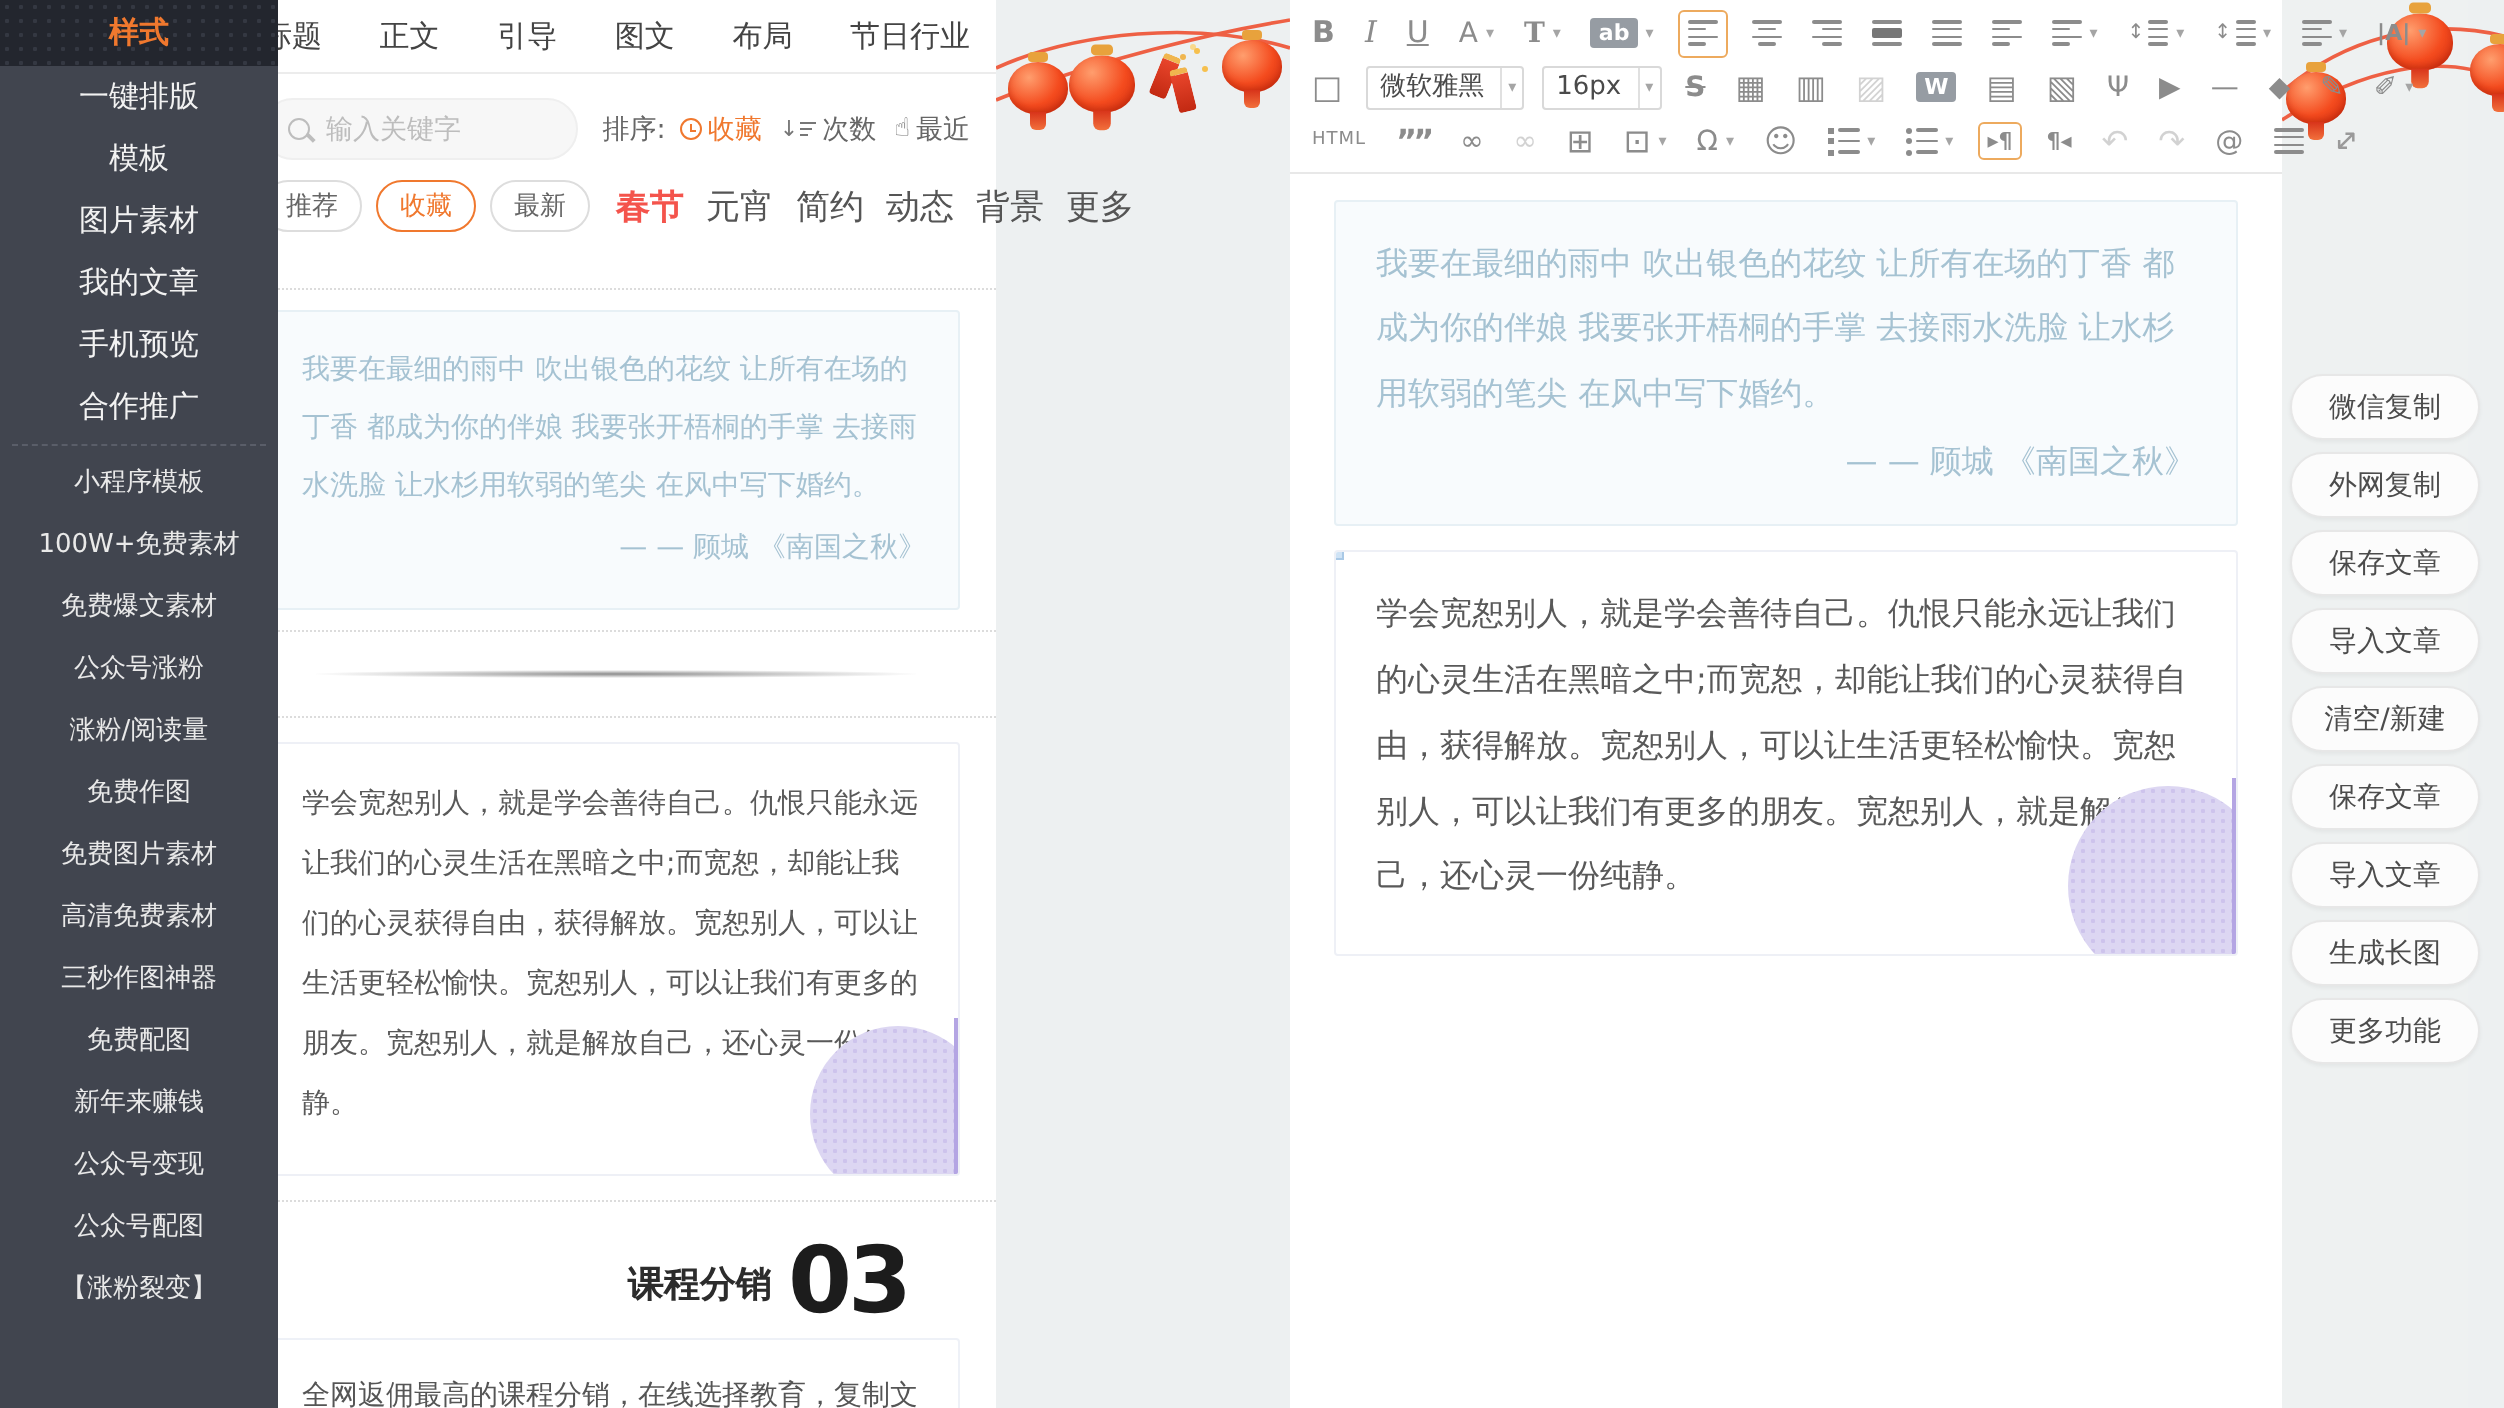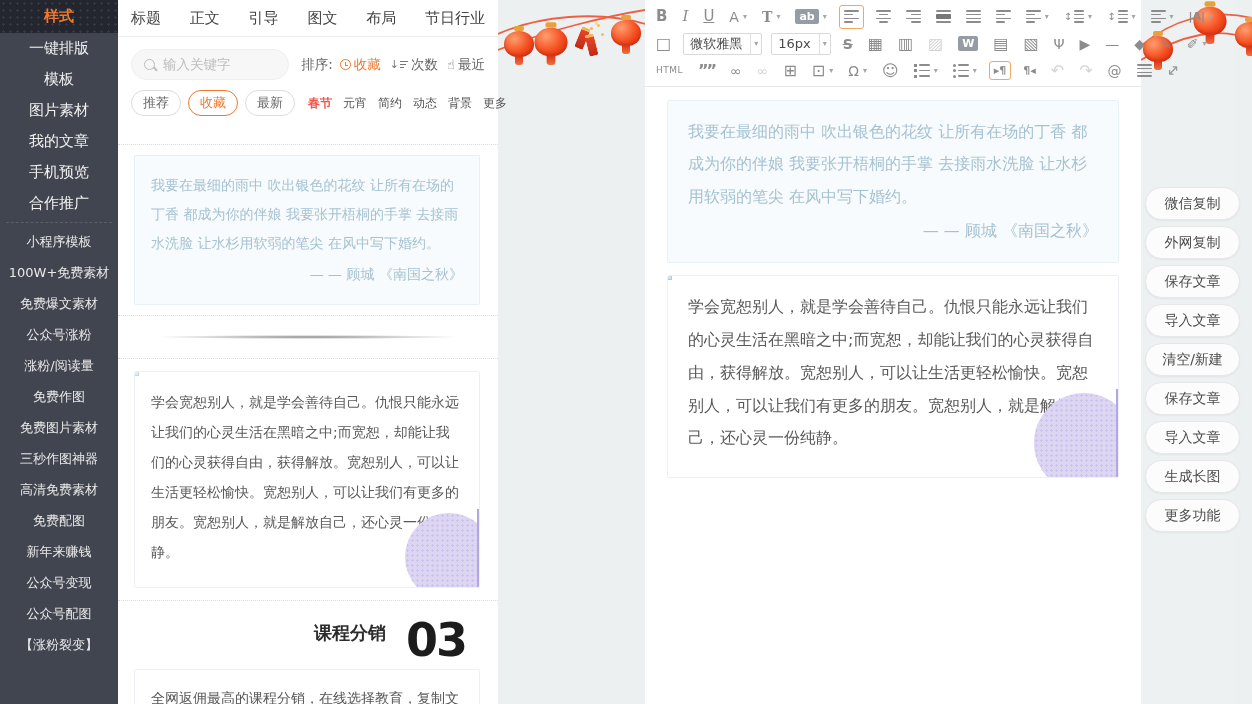--- a/index.html
+++ b/index.html
@@ -4,21 +4,21 @@
 <style>
   :root{
     --accent:#f0782e; --festred:#f4544c; --poemblue:#a5c2d2; --purple:#b4a5e3;
     --sbbg:#41454f; --sbact:#23262e; --tbicon:#8c8c8c;
   }
   *{box-sizing:border-box;margin:0;padding:0}
   html,body{width:1252px;height:704px;overflow:hidden}
   body{font-family:"DejaVu Sans","Liberation Sans",sans-serif;background:#edf0f1;position:relative;color:#4a4a4a}
 
   
-  #sidebar{position:absolute;left:0;top:0;width:118px;height:704px;background:var(--sbbg);z-index:5}
+  #sidebar{position:absolute;left:0;top:0;width:139px;height:704px;background:var(--sbbg);z-index:5}
   .sb-active{height:33px;display:flex;align-items:center;justify-content:center;font-size:15px;font-weight:bold;
     color:var(--accent);background:var(--sbact);
     background-image:radial-gradient(#343842 1px,transparent 1.2px);background-size:7px 7px;cursor:pointer}
   .sb-item{height:31px;line-height:31px;text-align:center;color:#f2f2f2;font-size:15px;cursor:pointer;white-space:nowrap}
   #sb-secondary .sb-item{font-size:13px;color:#e9e9e9;height:31px}
   .sb-sep{border:0;border-top:1px dashed #5a5e69;margin:3px 6px}
 
   
   #panel2{position:absolute;left:118px;top:0;width:380px;height:704px;background:#fff;z-index:4}
   #tabs{height:37px;display:flex;align-items:center;justify-content:space-between;padding:0 13px;border-bottom:1px solid #ececec}
@@ -37,40 +37,40 @@
   .clk::before{content:"";position:absolute;left:4px;top:4.5px;width:3px;height:1.5px;background:var(--accent)}
   .srt{display:inline-flex;align-items:center;gap:1px}
   .srt .ar{font-size:11px;color:#777;line-height:1}
   .minibars{display:inline-flex;flex-direction:column;gap:1.5px}
   .minibars i{display:block;height:1.5px;background:#777}
   .hand{font-size:13px;color:#777;line-height:1}
   .chips-row{display:flex;align-items:center;padding:4px 13px 10px;gap:7px}
   .chip{border:1px solid #ddd;border-radius:14px;padding:3px 11px;font-size:13px;color:#666;cursor:pointer;white-space:nowrap}
   .chip.active{border-color:var(--accent);color:var(--accent)}
   .flinks{display:flex;align-items:center;gap:11px;margin-left:6px}
-  .flink{font-size:12px;color:#555;cursor:pointer;white-space:nowrap}
+  .flink{font-size:17px;color:#555;cursor:pointer;white-space:nowrap}
   .flink.active{color:var(--festred);font-weight:bold}
 
   .list{position:absolute;top:128px;left:0;right:0;bottom:0;overflow:hidden}
   .dot{border:0;border-top:1px dotted #dcdcdc;margin:0}
   .card{border:1px solid #e9eef2;border-radius:2px;position:relative}
   .card p{margin:0}
   .poem{margin:10px 18px 10px 16px;padding:15px 16px;background:#f8fbfd;border-color:#e7f0f5;
     color:var(--poemblue);font-size:14px;line-height:2.07;cursor:pointer}
   .poem .attr{text-align:right;margin-top:2px}
   .divitem{height:42px;display:flex;align-items:center;justify-content:center;cursor:pointer}
   .taper{display:block;width:300px;height:4px;background:radial-gradient(ellipse at center,#8d8d8d 0%,rgba(141,141,141,0) 72%)}
   .para{margin:12px 18px 12px 16px;padding:15px 16px 20px;background:#fff;border-color:#eef0f6;
     color:#595959;font-size:14px;line-height:2.15;overflow:hidden;cursor:pointer}
   .para::before{content:"";position:absolute;right:-14px;bottom:-14px;width:88px;height:88px;border-radius:50%;
     background:#dcd6f2;background-image:radial-gradient(#cdc3ec 1px,transparent 1.2px);background-size:5px 5px}
   .para::after{content:"";position:absolute;right:0;bottom:0;width:2px;height:78px;background:var(--purple)}
   .handle{position:absolute;width:9px;height:9px;background:#cfe3f5;border:1px solid #a9c9e6;left:-5px;top:-5px;z-index:2}
   .handle.h2{background:#e3ecf5;border-color:#c5d5e6}
-  .sechead{display:flex;justify-content:flex-end;margin:20px 32px 0 0;gap:20px;cursor:pointer}
+  .sechead{display:flex;align-items:flex-end;justify-content:flex-end;margin:20px 44px 0 0;gap:8px;cursor:pointer}
   .sechead .st{font-size:18px;font-weight:bold;color:#2c2c2c;padding-bottom:7px}
   .sechead .num{font-size:46px;font-weight:800;color:#1c1c1c;line-height:.85;letter-spacing:-2px}
   .promo{margin:8px 18px 0 16px;padding:13px 16px;border:1px solid #eef1f7;color:#555;font-size:14px;line-height:2.15;cursor:pointer}
 
   
   .deco{position:absolute;top:0;height:130px;pointer-events:none;z-index:1}
   #gap-deco{left:498px;width:147px}
   #right-deco{left:1141px;width:111px}
   .deco svg{position:absolute;left:0;top:0}
   .lantern{position:absolute;width:30px;height:26px;border-radius:50% 50% 47% 47%;
@@ -154,22 +154,22 @@
     </div>
   <hr class="sb-sep">
   <div id="sb-secondary">
       <div class="sb-item">小程序模板</div>
       <div class="sb-item">100W+免费素材</div>
       <div class="sb-item">免费爆文素材</div>
       <div class="sb-item">公众号涨粉</div>
       <div class="sb-item">涨粉/阅读量</div>
       <div class="sb-item">免费作图</div>
       <div class="sb-item">免费图片素材</div>
+      <div class="sb-item">高清免费素材</div>
       <div class="sb-item">三秒作图神器</div>
-      <div class="sb-item">高清免费素材</div>
       <div class="sb-item">免费配图</div>
       <div class="sb-item">新年来赚钱</div>
       <div class="sb-item">公众号变现</div>
       <div class="sb-item">公众号配图</div>
       <div class="sb-item">【涨粉裂变】</div>
     </div>
 </aside>
 
 <section id="panel2">
   <nav id="tabs">

